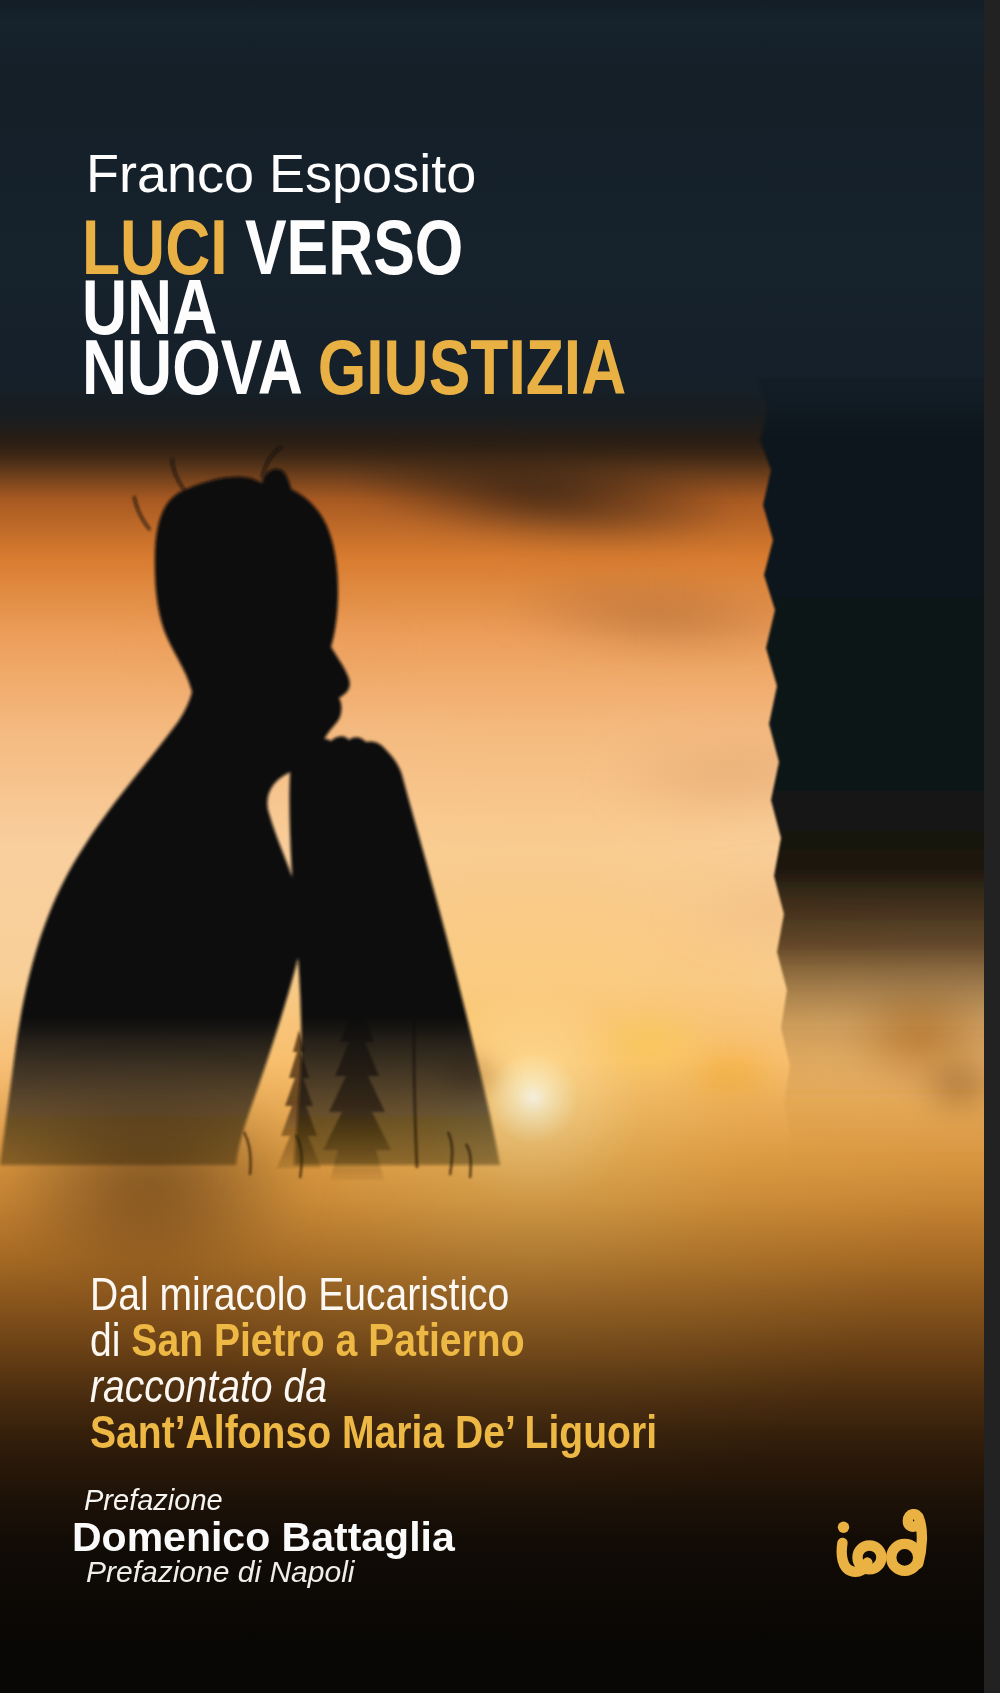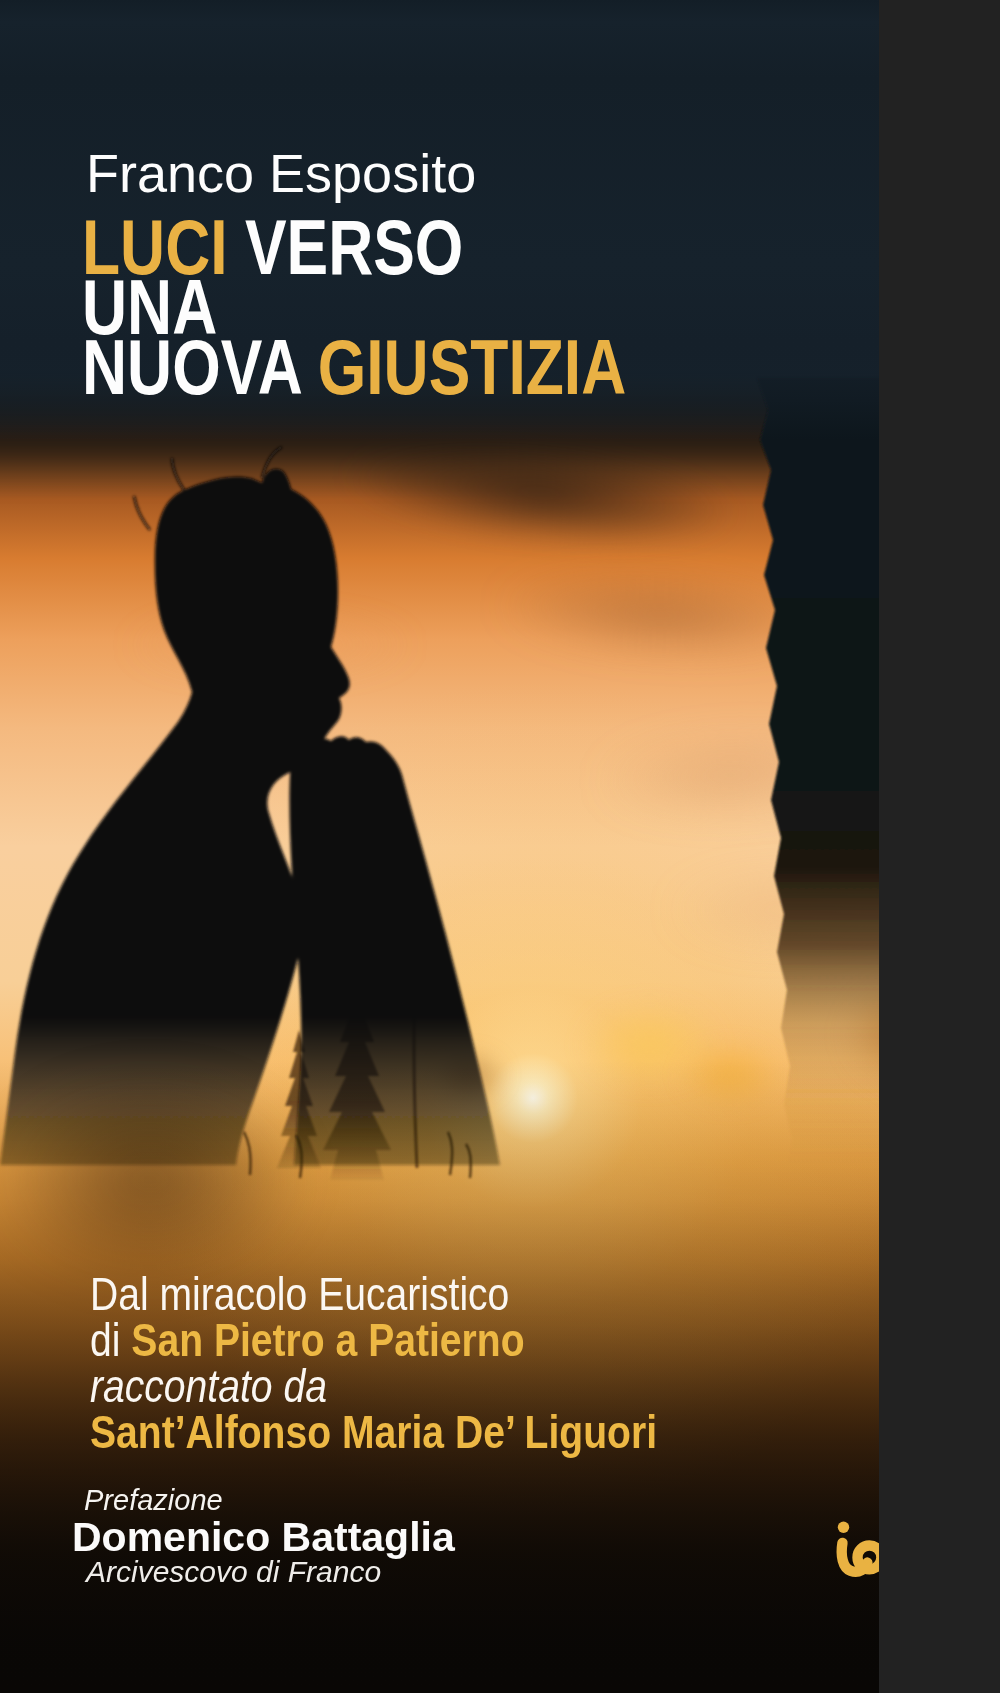--- a/index.html
+++ b/index.html
@@ -1,17 +1,17 @@
 <!DOCTYPE html>
 <html><head>
 <meta charset="utf-8">
 <style>
   html,body{margin:0;padding:0;background:#222;}
   .cover{
-    position:relative; width:879px; height:1693px; overflow:hidden;
+    position:relative; width:984px; height:1693px; overflow:hidden;
     font-family:"Liberation Sans", sans-serif; background:#f6c088;
   }
   
   .sky{position:absolute;inset:0;background:linear-gradient(180deg,
     #16222c 0%, #16222c 22%,
     #241d14 26%, #a85a22 29.5%, #d87c30 33%, #eda05c 37.8%,
     #f4b97f 43%, #f9cf9e 50%, #f8cf97 58%, #f7bd70 63.8%,
     #f3a948 68.5%, #df8f30 74.4%, #b06c22 80.3%, #6b3f15 86.2%,
     #2b1a0c 92.1%, #0d0c0a 100%);}
   .sun-glow{position:absolute;inset:0;background:
@@ -196,21 +196,21 @@
   <div class="txt sub-line s1"><span>Dal miracolo Eucaristico</span></div>
 
   <div class="txt sub-line s2"><span>di </span><span class="sub-gold">San Pietro a Patierno</span></div>
 
   <div class="txt sub-line s3"><span>raccontato da</span></div>
 
   <div class="txt sub-line s4"><span class="sub-gold">Sant’Alfonso Maria De’ Liguori</span></div>
 
   <div class="txt pref-label">Prefazione</div>
   <div class="txt pref-name">Domenico Battaglia</div>
-  <div class="txt pref-role">Arcivescovo di Franco</div>
+  <div class="txt pref-role">Prefazione di Napoli</div>
 
   <div class="logo">
     
     <svg width="110" height="76" viewBox="0 0 106 72">
       <g stroke="#e9b242" stroke-width="10" fill="none" stroke-linecap="round" stroke-linejoin="round">
         <path d="M12,32 C10,44 12,56 20,59 C28,62 34,57 36,51"></path>
         <circle cx="38" cy="46" r="11.5"></circle>
         <circle cx="72" cy="46" r="13"></circle>
         <path d="M85,52 C89,38 90,20 86,9 C84,2 75,3 75,11 C75,16 80,18 84,15"></path>
       </g>

